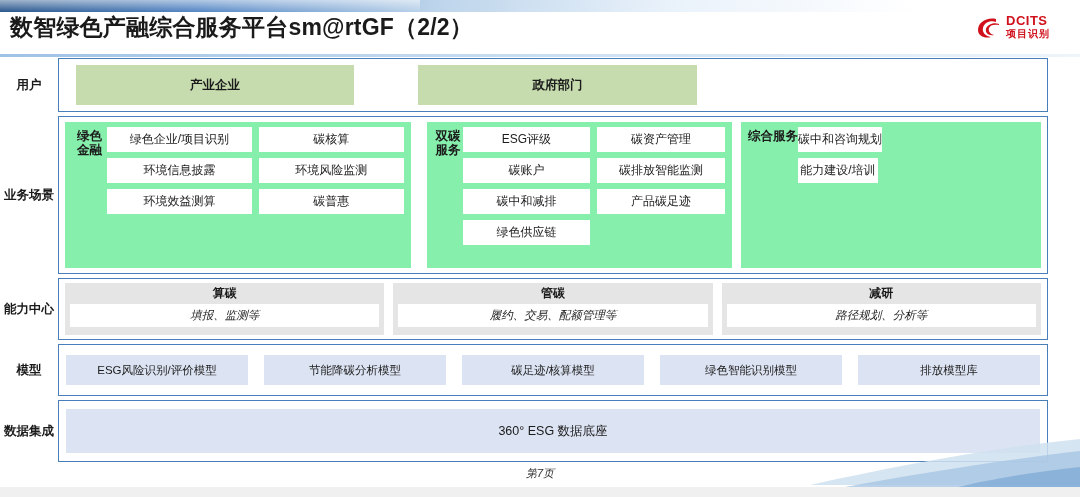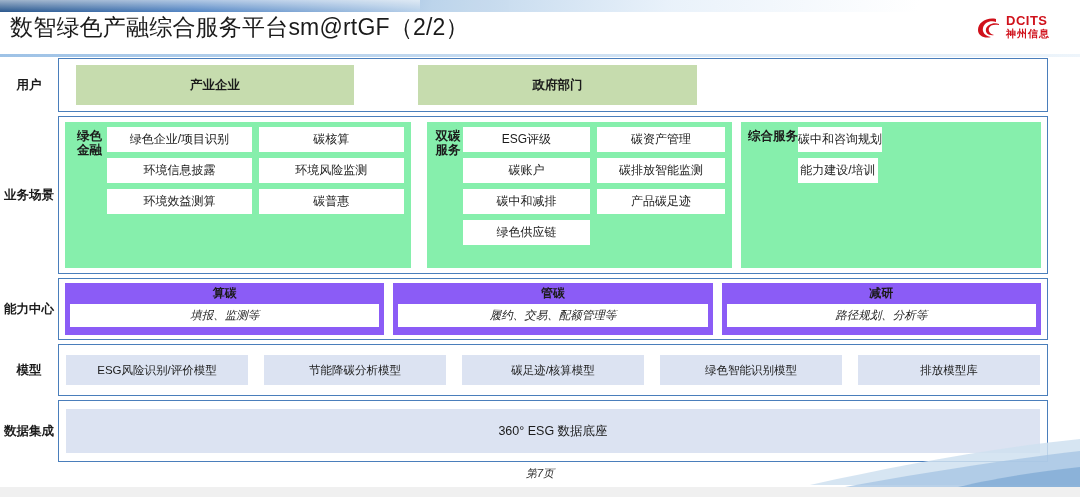--- a/index.html
+++ b/index.html
@@ -19,21 +19,21 @@
   }
   .top-band:after{
     content:""; position:absolute; left:0; top:0; width:420px; height:12px;
     background: linear-gradient(180deg, rgba(255,255,255,.55), rgba(255,255,255,0));
   }
 
   
   .header { position:absolute; left:0; top:8px; width:1080px; height:44px; }
   .title {
     position:absolute; left:10px; top:4px;
-    font-size:23px; font-weight:normal; color:#1a1a1a; letter-spacing:.2px;
+    font-size:23px; font-weight:bold; color:#1a1a1a; letter-spacing:.2px;
     white-space:nowrap;
   }
   .title-rule {
     position:absolute; left:0; top:46px; width:1080px; height:3px;
     background:linear-gradient(90deg,#9ec2e6,#cfe1f3 55%,#eef5fb);
   }
   .logo { position:absolute; right:8px; top:4px; width:96px; height:34px; }
   .logo-mark { position:absolute; left:0; top:4px; width:26px; height:24px; }
   .logo-text { position:absolute; left:30px; top:2px; }
   .logo-en { font-size:13px; font-weight:bold; color:#d0111b; letter-spacing:.5px; line-height:14px; }
@@ -78,21 +78,21 @@
   .scn-grid { display:flex; flex-wrap:wrap; gap:6px 7px; align-content:flex-start; }
   .scn-item {
     background:#ffffff; height:25px; flex:0 0 calc(50% - 3.5px);
     display:flex; align-items:center; justify-content:center;
     font-size:12px; color:#1b1b1b; white-space:nowrap;
   }
 
   
   .cap-row { top:220px; height:62px; }
   .cap-inner { flex:1; display:flex; padding:4px 6px; gap:9px; }
-  .cap-col { flex:1; background:#8b5cf6; padding:3px 5px 5px; }
+  .cap-col { flex:1; background:#e5e5e5; padding:3px 5px 5px; }
   .cap-head { text-align:center; font-size:12px; font-weight:bold; color:#1b1b1b; line-height:15px; padding-bottom:3px;}
   .cap-sub {
     background:#fff; height:23px; display:flex; align-items:center; justify-content:center;
     font-size:11.5px; font-style:italic; color:#1b1b1b;
   }
 
   
   .mod-row { top:286px; height:52px; }
   .mod-inner { flex:1; display:flex; align-items:center; padding:4px 7px; gap:16px; }
   .mod-item {
@@ -127,21 +127,21 @@
 
   <div class="header">
     <div class="title">数智绿色产融综合服务平台sm@rtGF（2/2）</div>
     <div class="logo">
       <svg class="logo-mark" viewBox="0 0 26 24">
         <path d="M20 3 C10 1, 2 7, 2 14 C2 20, 9 23, 15 21 C9 20, 6 16, 7 12 C8 7, 14 4, 20 6 Z" fill="#d0111b"></path>
         <path d="M23 8 C17 6, 11 9, 10 13 C9 17, 13 20, 18 19 C14 18, 12 15, 13 12 C14 9, 18 8, 23 9 Z" fill="#d0111b"></path>
       </svg>
       <div class="logo-text">
         <div class="logo-en">DCITS</div>
-        <div class="logo-cn">神州信息</div>
+        <div class="logo-cn">项目识别</div>
       </div>
     </div>
     <div class="title-rule"></div>
   </div>
 
   <div class="body-area">
 
     <div class="row user-row">
       <div class="row-label">用户</div>
       <div class="row-box">

